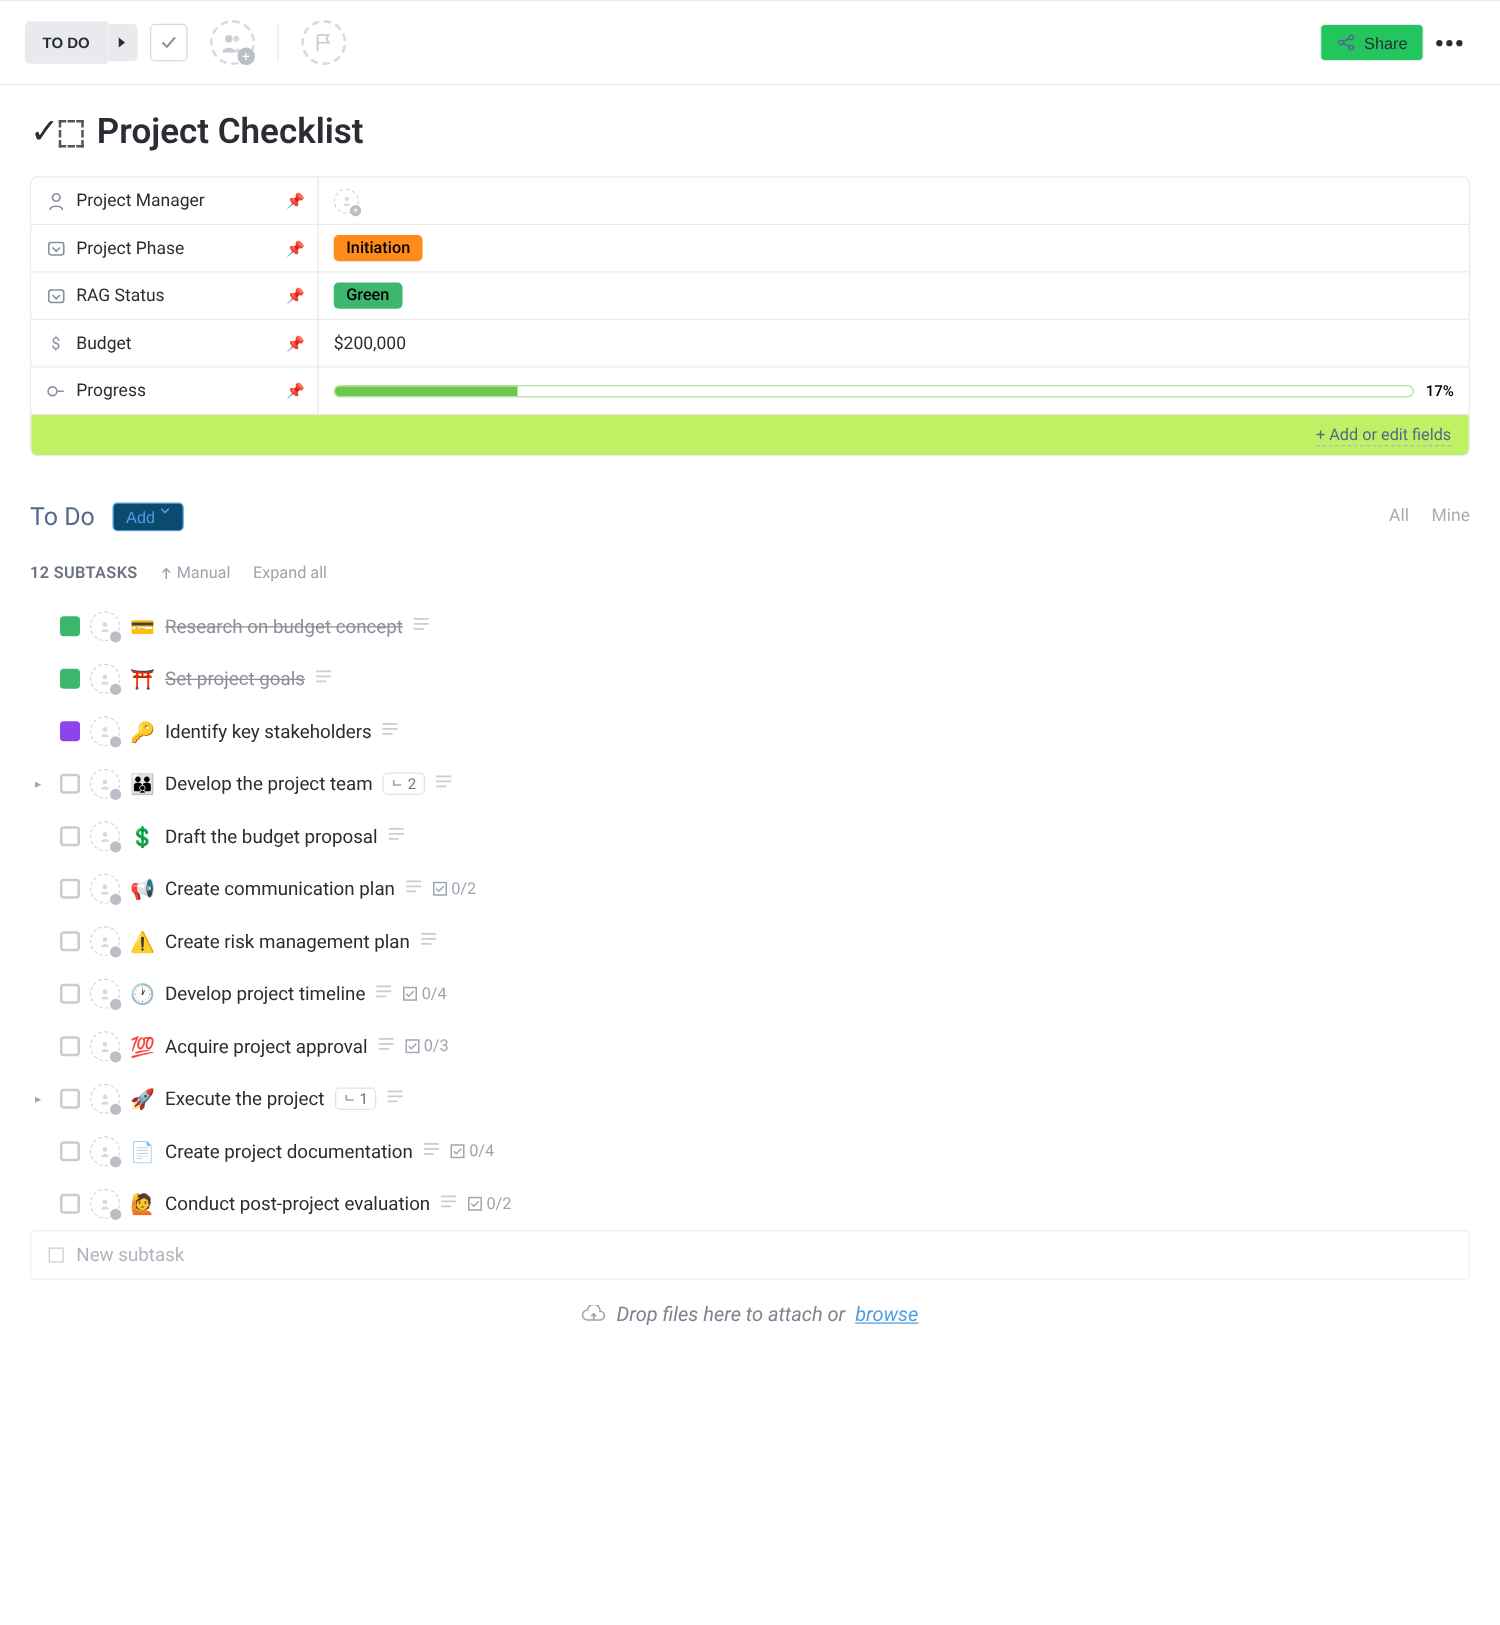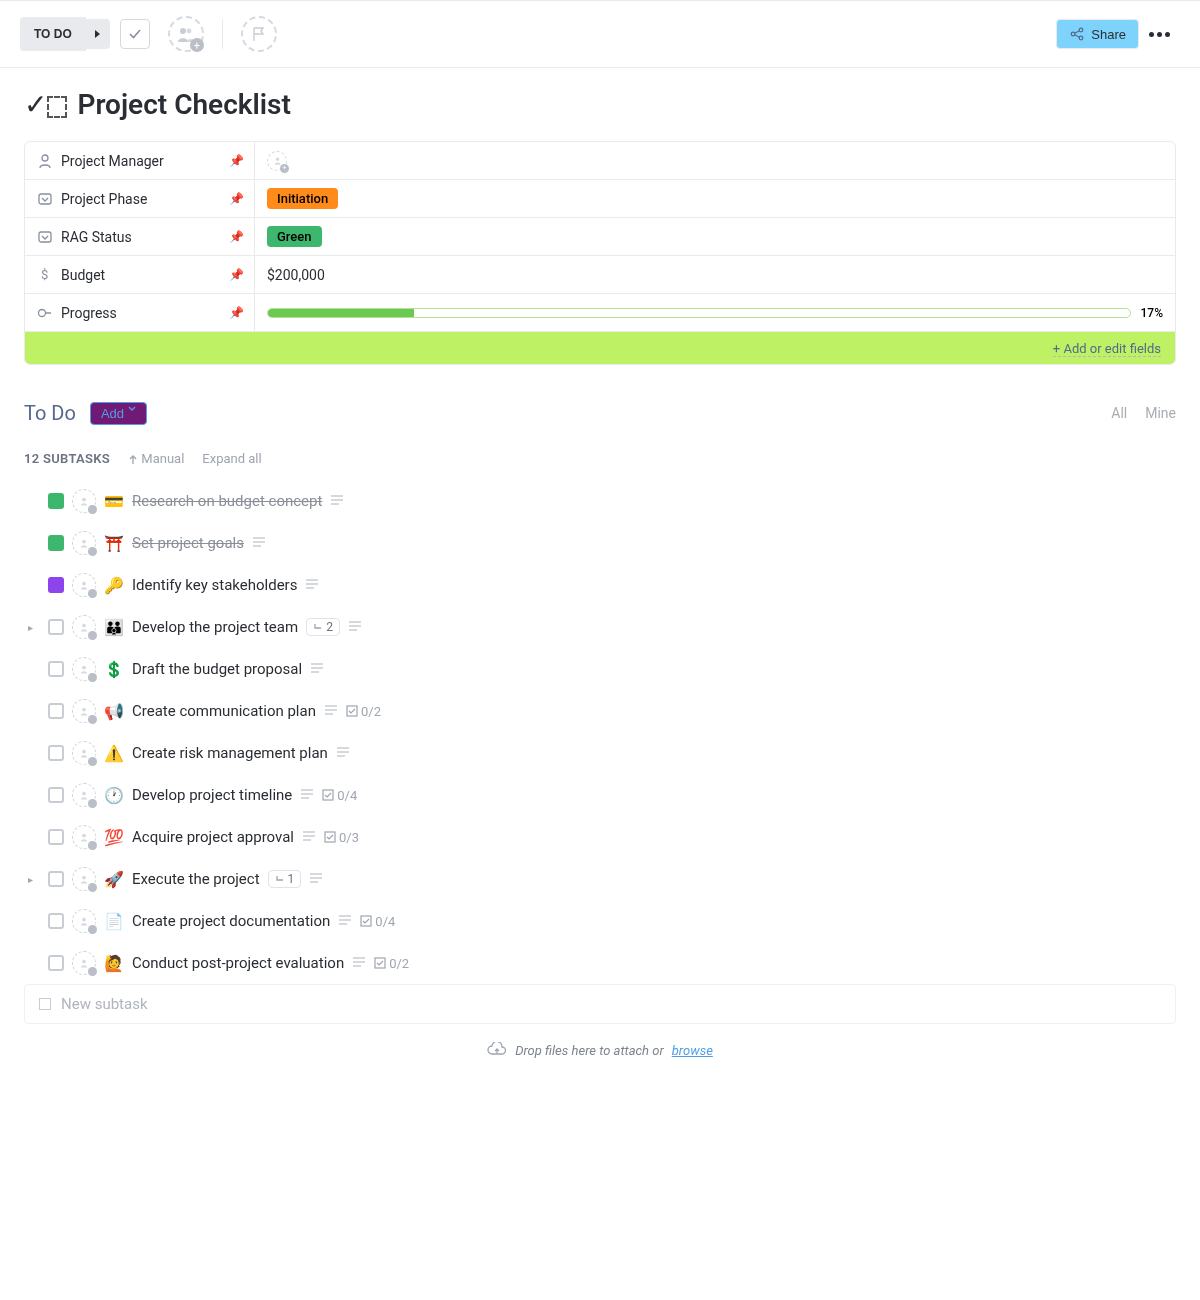--- a/index.html
+++ b/index.html
@@ -5,21 +5,21 @@
 * { box-sizing: border-box; margin: 0; padding: 0; }
 body { font-family: -apple-system, BlinkMacSystemFont, "Segoe UI", Roboto, sans-serif; font-size: 14px; color: #2a2e34; background: #fff; }
 .top-toolbar { display:flex; align-items:center; padding:10px 20px; border-bottom:1px solid #e8eaed; min-height:68px; border-top:1px solid #e8eaed; }
 .status-btn { background:#e8eaed; color:#2a2e34; font-weight:600; font-size:12px; padding:10px 14px; border:none; border-radius:4px 0 0 4px; cursor:pointer; }
 .status-next { background:#e8eaed; border:none; padding:10px 8px; border-radius:0 4px 4px 0; cursor:pointer; margin-right:10px; display:flex; align-items:center;}
 .status-next svg{width:8px;height:10px;}
 .check-btn { border:1px solid #d6d9de; background:#fff; width:30px; height:30px; border-radius:4px; display:flex;align-items:center;justify-content:center;cursor:pointer; }
 .toolbar-circle { width:36px;height:36px;border:2px dashed #d6d9de;border-radius:50%;display:flex;align-items:center;justify-content:center;color:#b9bec7;cursor:pointer;margin-left:18px;position:relative; }
 .toolbar-divider{width:1px;height:30px;background:#e8eaed;margin:0 18px;}
 .spacer{flex:1;}
-.share-btn { border:1px solid #e8eaed; background:#7dd3fc; padding:6px 12px; border-radius:4px; display:flex;align-items:center;gap:6px;cursor:pointer;font-size:13px;color:#2a2e34;}
+.share-btn { border:1px solid #e8eaed; background:#22c55e; padding:6px 12px; border-radius:4px; display:flex;align-items:center;gap:6px;cursor:pointer;font-size:13px;color:#2a2e34;}
 .more-btn { background:none;border:none;cursor:pointer;padding:6px 10px;display:flex;gap:3px;}
 .more-btn span{width:5px;height:5px;background:#2a2e34;border-radius:50%;}
 
 .content{padding:20px 24px 0 24px;}
 .title-row{display:flex;align-items:center;gap:10px;margin-bottom:20px;}
 .title-text{font-size:28px;font-weight:600;}
 .title-icons{font-size:28px;}
 
 .fields-table{border:1px solid #e8eaed;border-radius:6px;overflow:hidden;}
 .field-row{display:flex;border-bottom:1px solid #e8eaed;min-height:38px;}
@@ -35,21 +35,21 @@
 .badge-green{background:#3db76e;}
 .progress-wrap{flex:1;display:flex;align-items:center;gap:10px;}
 .progress-bar{flex:1;height:10px;background:#fff;border:1px solid #b4e19a;border-radius:6px;overflow:hidden;}
 .progress-fill{height:100%;background:#6bc950;}
 .progress-text{color:#000000;font-size:12px;font-weight:500;}
 .fields-footer{background:#bef264;padding:8px 14px;text-align:right;}
 .fields-footer a{color:#54698d;font-size:13px;border-bottom:1px dashed #b0b8c4;text-decoration:none;cursor:pointer;}
 
 .section-header{display:flex;align-items:center;margin-top:36px;gap:14px;}
 .section-title{font-size:20px;color:#54698d;font-weight:400;}
-.add-btn{border:1px solid #4f9ee3;color:#4f9ee3;background:#701a75;padding:3px 10px;border-radius:4px;font-size:13px;cursor:pointer;display:flex;align-items:flex-start;gap:4px;}
+.add-btn{border:1px solid #4f9ee3;color:#4f9ee3;background:#0c4a6e;padding:3px 10px;border-radius:4px;font-size:13px;cursor:pointer;display:flex;align-items:flex-start;gap:4px;}
 .filter-links{color:#a8adb5;font-size:14px;display:flex;gap:18px;}
 .filter-links span{cursor:pointer;}
 
 .subtask-meta{display:flex;align-items:center;gap:18px;margin-top:26px;color:#9ea5b0;font-size:13px;}
 .subtask-meta b{color:#6b7280;font-weight:600;letter-spacing:0.3px;}
 .subtask-meta .sort{cursor:pointer;}
 
 .subtask-list{margin-top:14px;display:flex;flex-direction:column;}
 .subtask-item{display:flex;align-items:center;padding:9px 4px;gap:8px;min-height:40px;}
 .expand-caret{width:12px;color:#9ea5b0;cursor:pointer;font-size:10px;}
@@ -62,21 +62,21 @@
 .task-emoji{font-size:16px;min-width:20px;}
 .task-title{font-size:15px;color:#2a2e34;}
 .task-title.done{text-decoration:line-through;color:#8a8f98;}
 .sub-count{border:1px solid #e0e3e8;border-radius:4px;padding:1px 6px;font-size:12px;color:#6b7280;display:flex;align-items:center;gap:3px;}
 .description-icon{color:#c8cdd4;cursor:pointer;}
 .checklist-count{color:#9ea5b0;font-size:13px;display:flex;align-items:center;gap:3px;}
 
 .new-subtask{border:1px solid #eef0f3;border-radius:4px;padding:10px 14px;display:flex;align-items:center;gap:10px;margin-top:0;}
 .new-subtask .placeholder{color:#b0b5bd;font-size:15px;}
 
-.dropzone{text-align:center;padding:18px;color:#7d838e;font-style:italic;font-size:13px;display:flex;align-items:center;justify-content:center;gap:8px;}
+.dropzone{text-align:center;padding:18px;color:#7d838e;font-style:italic;font-size:16px;display:flex;align-items:center;justify-content:center;gap:8px;}
 .dropzone a{color:#4f9ee3;text-decoration:underline;cursor:pointer;}
 
 .icon-sm{width:16px;height:16px;}
 
 .field-icon{color:#87909e;display:flex;align-items:center;}
 </style>
 </head>
 <body>
 
 <div class="top-toolbar">

